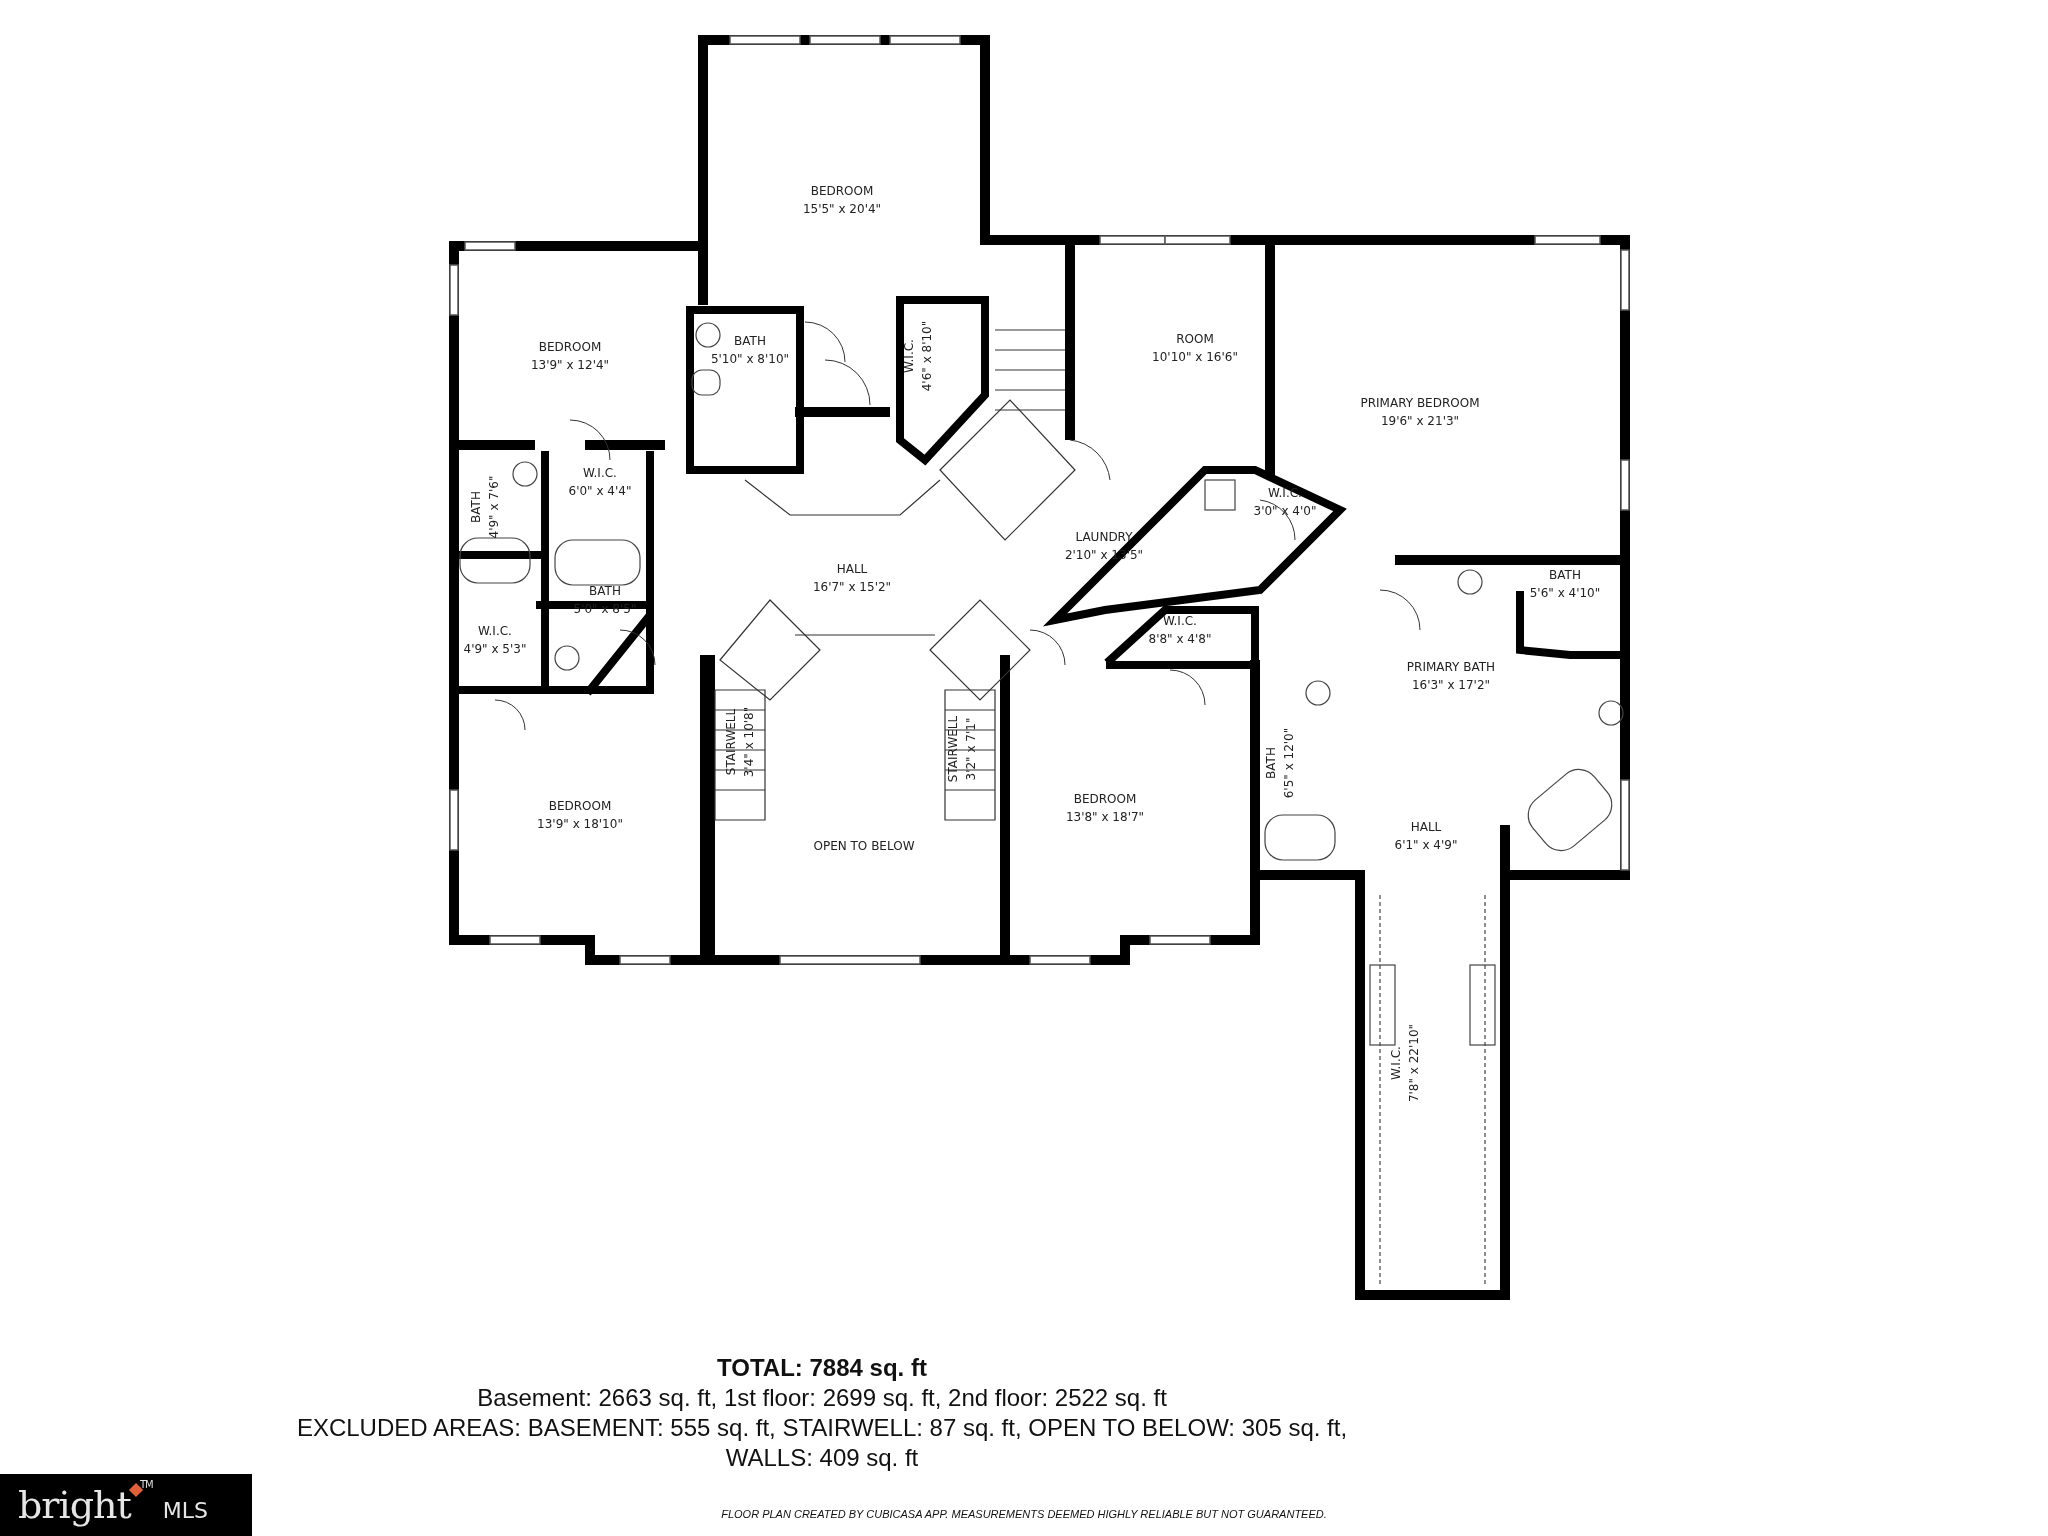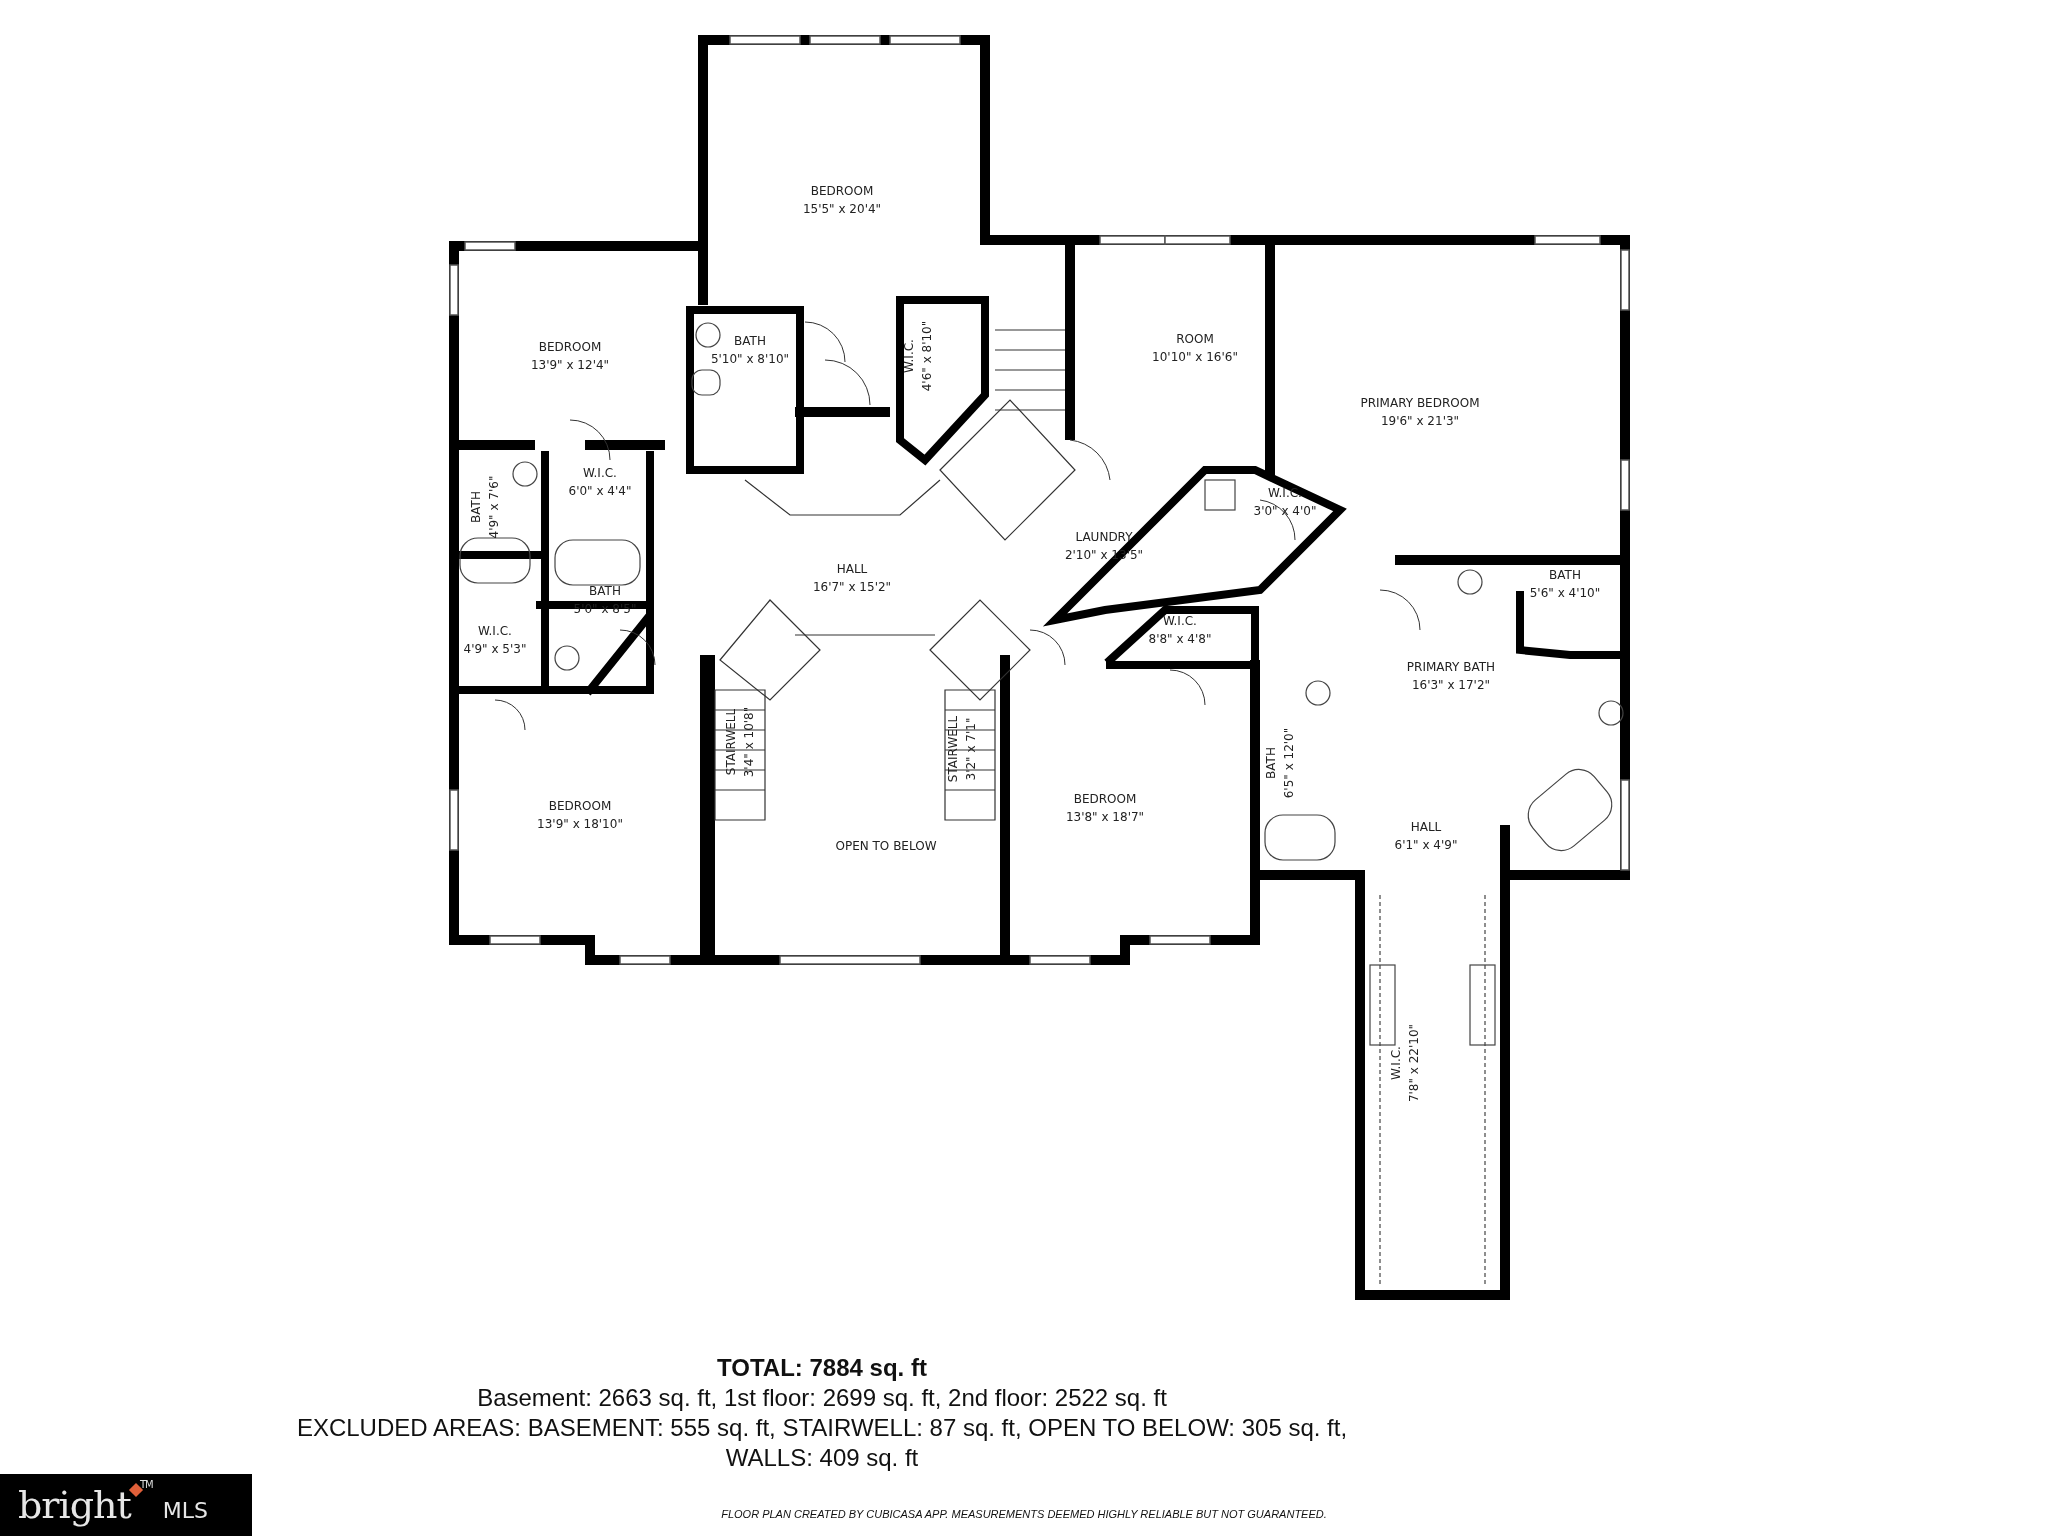--- a/index.html
+++ b/index.html
@@ -144,21 +144,21 @@
 <div class="room-label" style="left:852px;top:578px;"><span>HALL</span><span class="dim">16'7" x 15'2"</span></div>
 <div class="room-label" style="left:1104px;top:546px;"><span>LAUNDRY</span><span class="dim">2'10" x 13'5"</span></div>
 <div class="room-label" style="left:1285px;top:502px;"><span>W.I.C.</span><span class="dim">3'0" x 4'0"</span></div>
 <div class="room-label" style="left:1180px;top:630px;"><span>W.I.C.</span><span class="dim">8'8" x 4'8"</span></div>
 <div class="room-label" style="left:1565px;top:584px;"><span>BATH</span><span class="dim">5'6" x 4'10"</span></div>
 <div class="room-label" style="left:1451px;top:676px;"><span>PRIMARY BATH</span><span class="dim">16'3" x 17'2"</span></div>
 <div class="room-label rot" style="left:1280px;top:763px;"><span>BATH</span><span class="dim">6'5" x 12'0"</span></div>
 <div class="room-label" style="left:1426px;top:836px;"><span>HALL</span><span class="dim">6'1" x 4'9"</span></div>
 <div class="room-label rot" style="left:740px;top:742px;"><span>STAIRWELL</span><span class="dim">3'4" x 10'8"</span></div>
 <div class="room-label rot" style="left:962px;top:749px;"><span>STAIRWELL</span><span class="dim">3'2" x 7'1"</span></div>
-<div class="room-label" style="left:886px;top:846px;text-align:center;"><span>OPEN TO BELOW</span></div>
+<div class="room-label" style="left:864px;top:846px;text-align:center;"><span>OPEN TO BELOW</span></div>
 <div class="room-label" style="left:580px;top:815px;"><span>BEDROOM</span><span class="dim">13'9" x 18'10"</span></div>
 <div class="room-label" style="left:1105px;top:808px;"><span>BEDROOM</span><span class="dim">13'8" x 18'7"</span></div>
 <div class="room-label rot" style="left:1405px;top:1063px;"><span>W.I.C.</span><span class="dim">7'8" x 22'10"</span></div>
 
 <div class="summary total">TOTAL: 7884 sq. ft</div>
 <div class="summary line l1">Basement: 2663 sq. ft, 1st floor: 2699 sq. ft, 2nd floor: 2522 sq. ft</div>
 <div class="summary line l2">EXCLUDED AREAS: BASEMENT: 555 sq. ft, STAIRWELL: 87 sq. ft, OPEN TO BELOW: 305 sq. ft,</div>
 <div class="summary line l3">WALLS: 409 sq. ft</div>
 <div class="disclaimer">FLOOR PLAN CREATED BY CUBICASA APP. MEASUREMENTS DEEMED HIGHLY RELIABLE BUT NOT GUARANTEED.</div>
 

